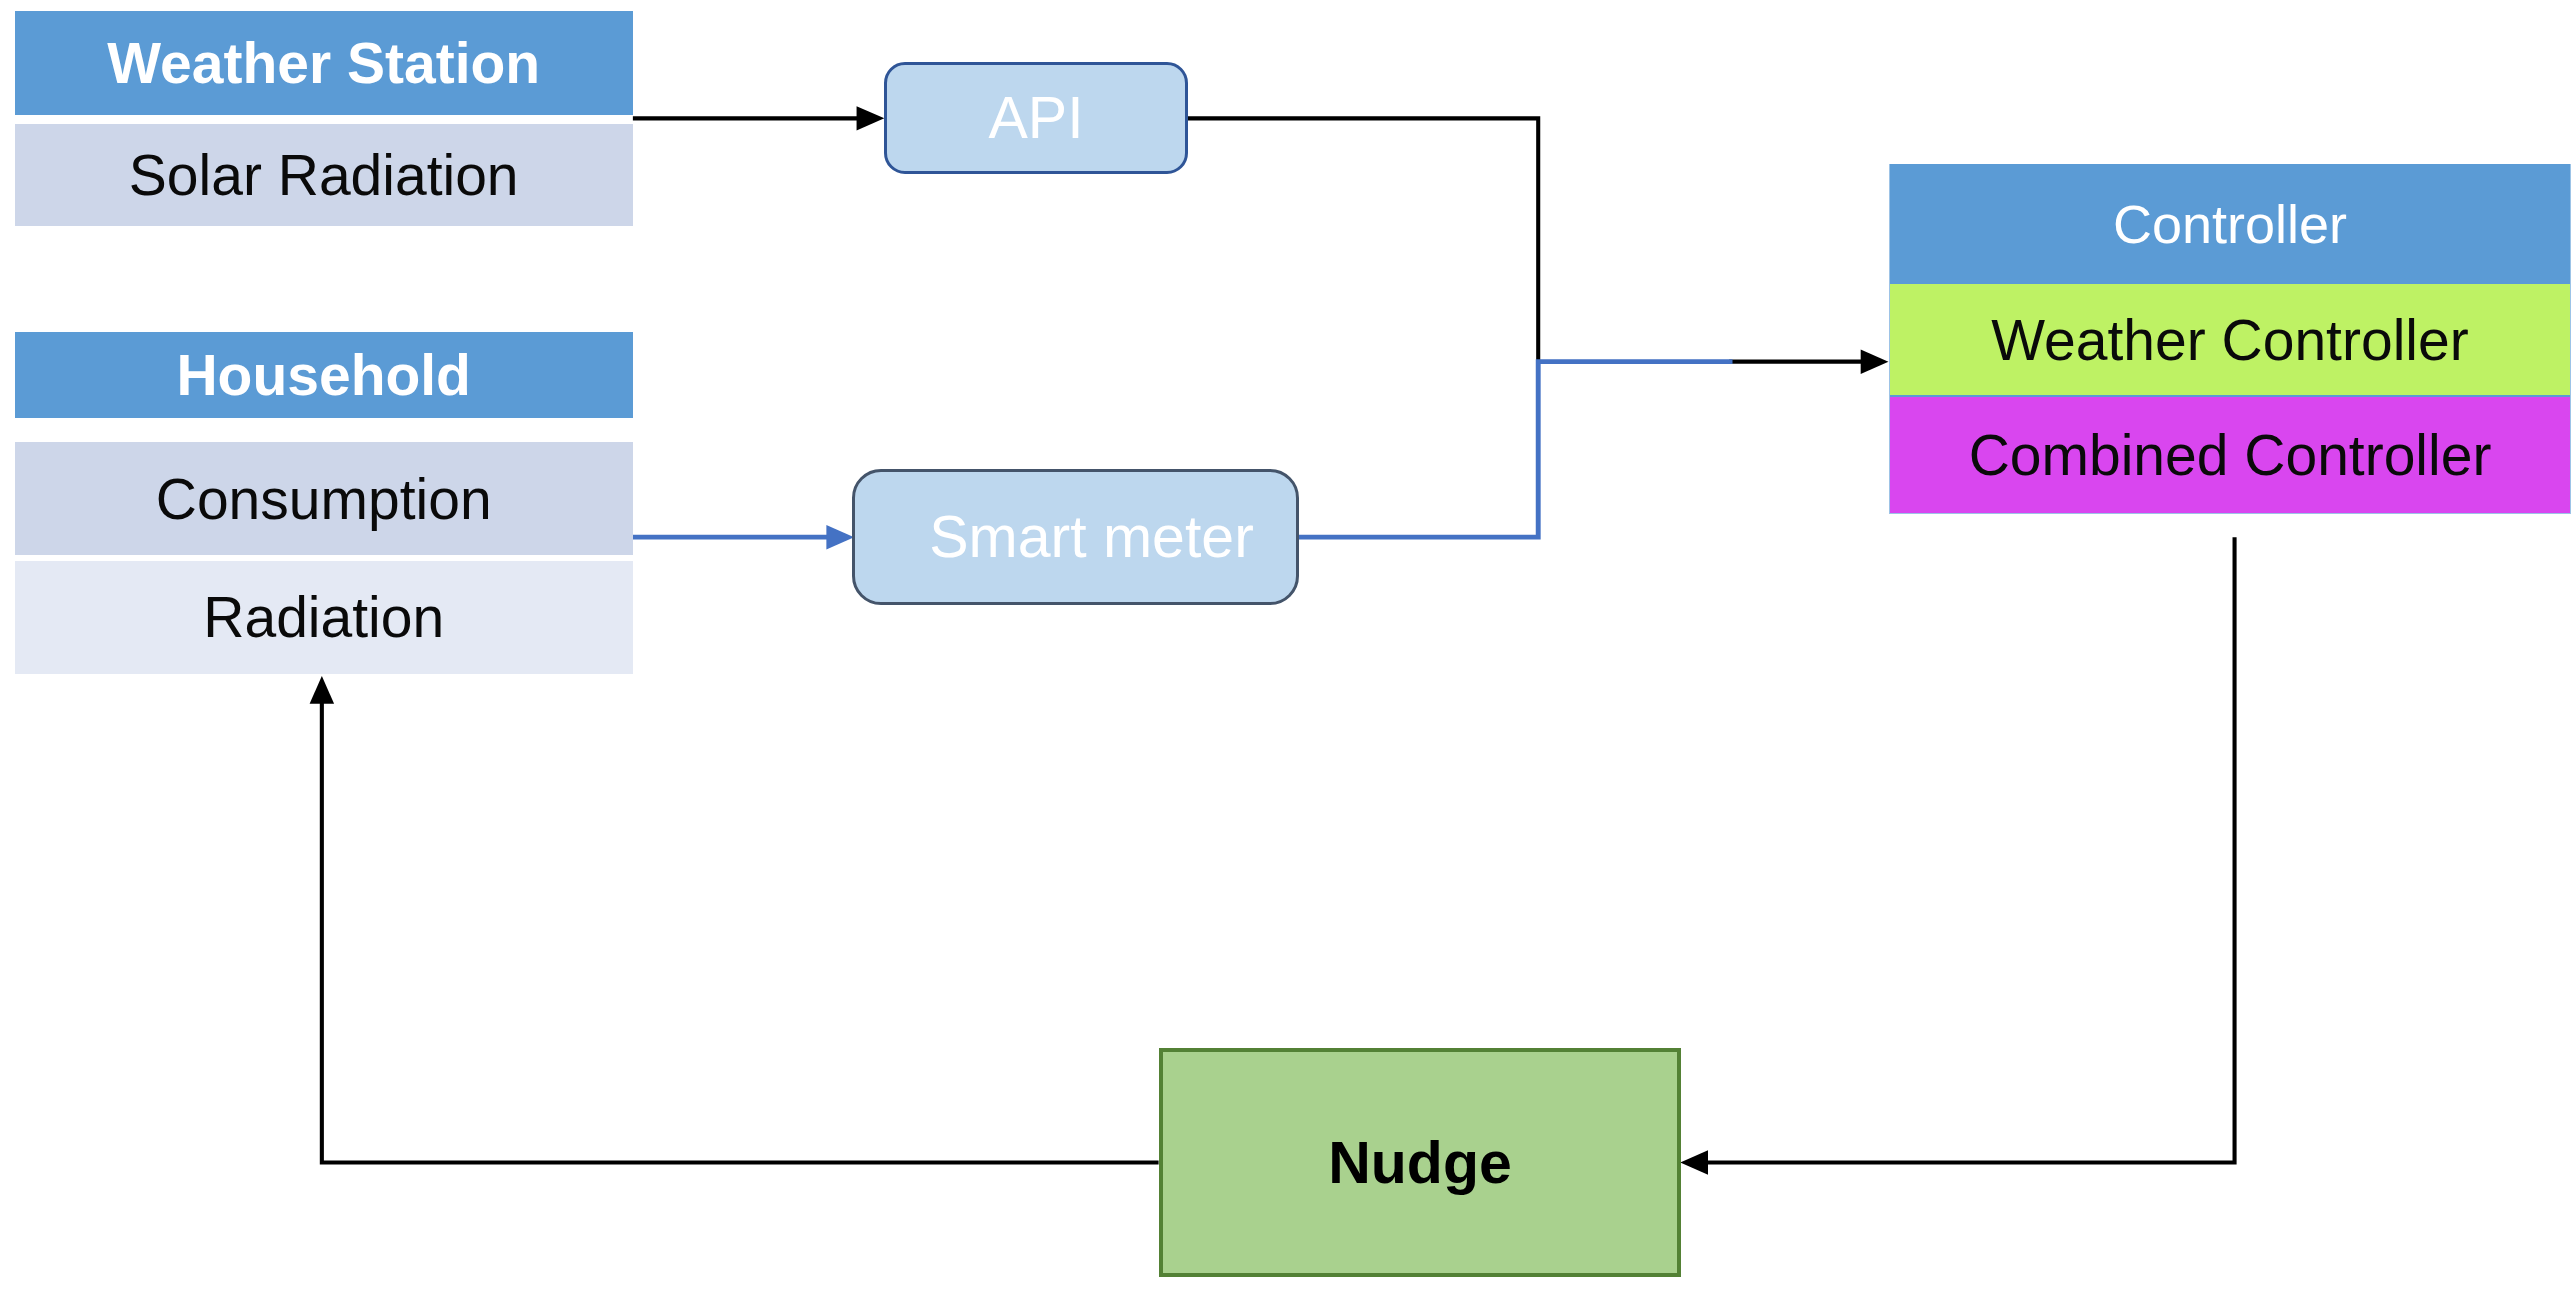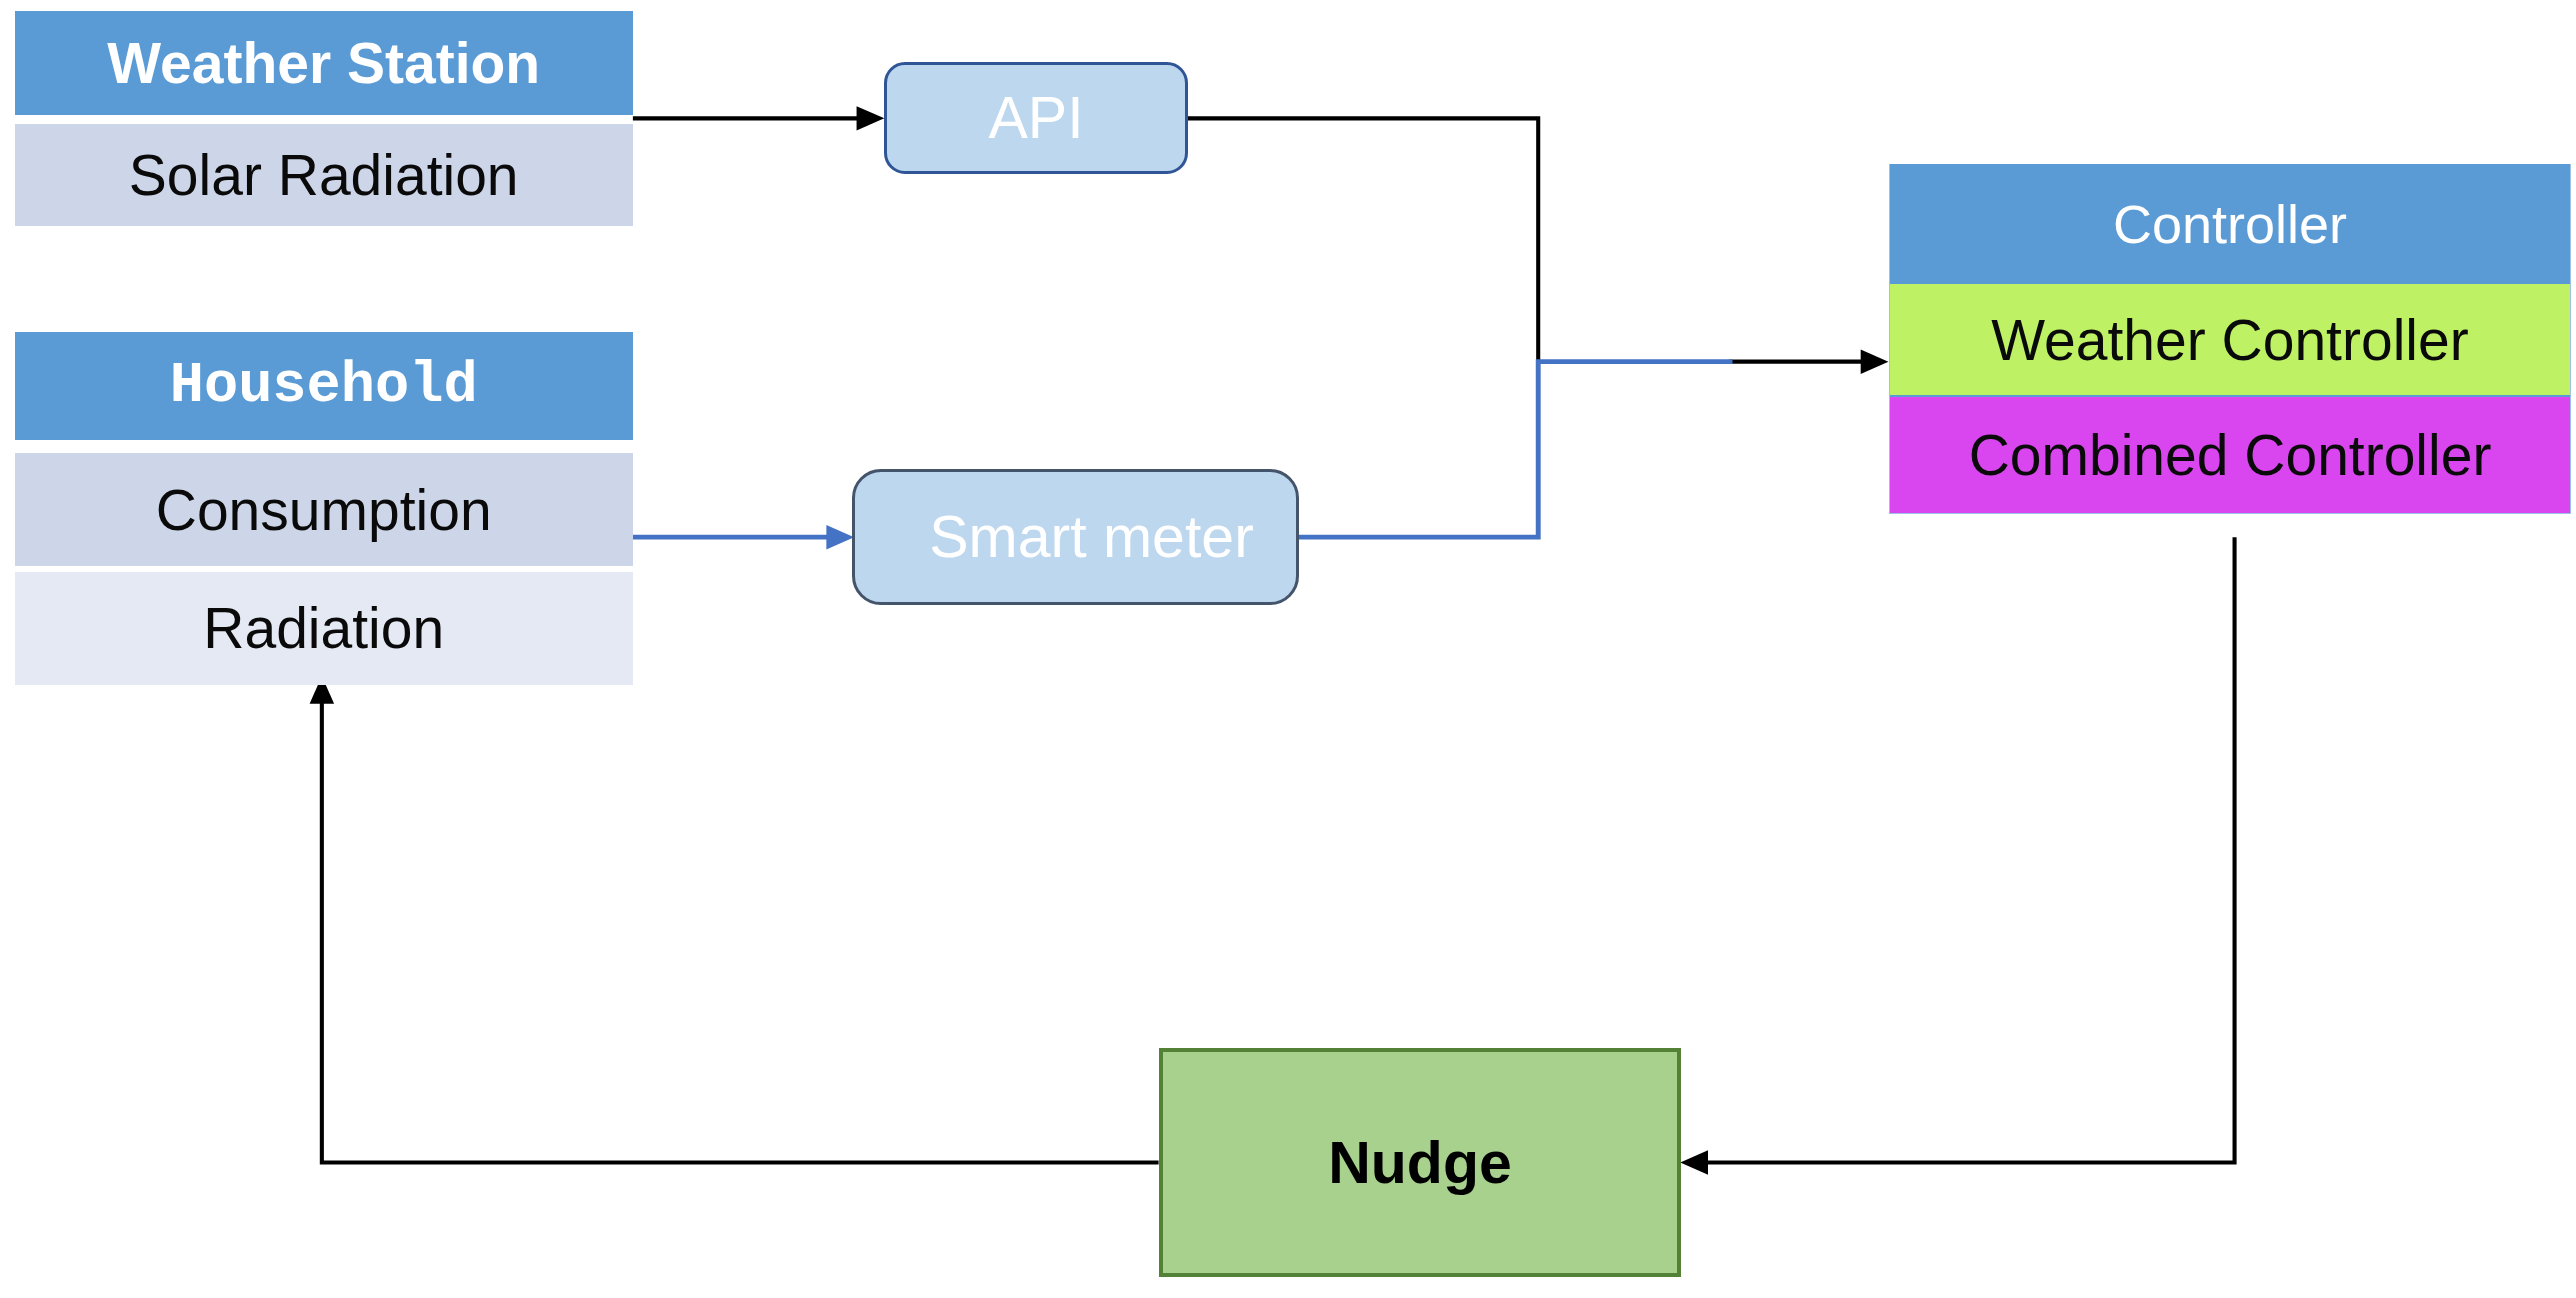--- a/index.html
+++ b/index.html
@@ -39,21 +39,21 @@
     box-sizing: border-box;
     color: #0a0a0a;
     font-size: 57px;
     display: flex;
     align-items: center;
     justify-content: center;
   }
   .shade-med  { background: #CDD6E9; }
   .shade-light{ background: #E4E9F4; }
   .gap12 { margin-top: 9.8px; }
-  .gap9  { margin-top: 13px; text-align: right; }
+  .gap9  { margin-top: 24px; text-align: right; }
   .gap7  { margin-top: 5.7px; }
 
   
   .controller-wrap {
     border: 1.6px solid #9DC3E6;
     border-top: none;
   }
   .ctrl-head {
     font-weight: normal;
     font-size: 54px;
@@ -129,21 +129,21 @@
     <polyline points="1419,1424 394,1424 394,860" fill="none" stroke="#000000" stroke-width="5"></polyline>
     <polygon points="394,828 379,862 409,862" fill="#000000"></polygon>
   </svg>
 
   <div class="node" style="left:14.7px; top:10.6px; width:618px;">
     <div class="thead" style="height:104px;">Weather Station</div>
     <div class="trow shade-med gap12" style="height:102px;">Solar Radiation</div>
   </div>
 
   <div class="node" style="left:14.7px; top:332px; width:618px;">
-    <div class="thead" style="height:108px;font-family:Liberation Mono, monospace;">Household</div>
+    <div class="thead" style="height:86px;">Household</div>
     <div class="trow shade-med gap9" style="height:113px;">Consumption</div>
     <div class="trow shade-light gap7" style="height:113px;">Radiation</div>
   </div>
 
   <div class="pill pill-api" style="left:884px; top:62px; width:304px; height:112px;">API</div>
 
   <div class="pill pill-sm" style="left:852px; top:469px; width:447px; height:136px;padding-left:32px;">Smart meter</div>
 
   <div class="node controller-wrap" style="left:1889px; top:164px; width:682px;">
     <div class="thead ctrl-head">Controller</div>

